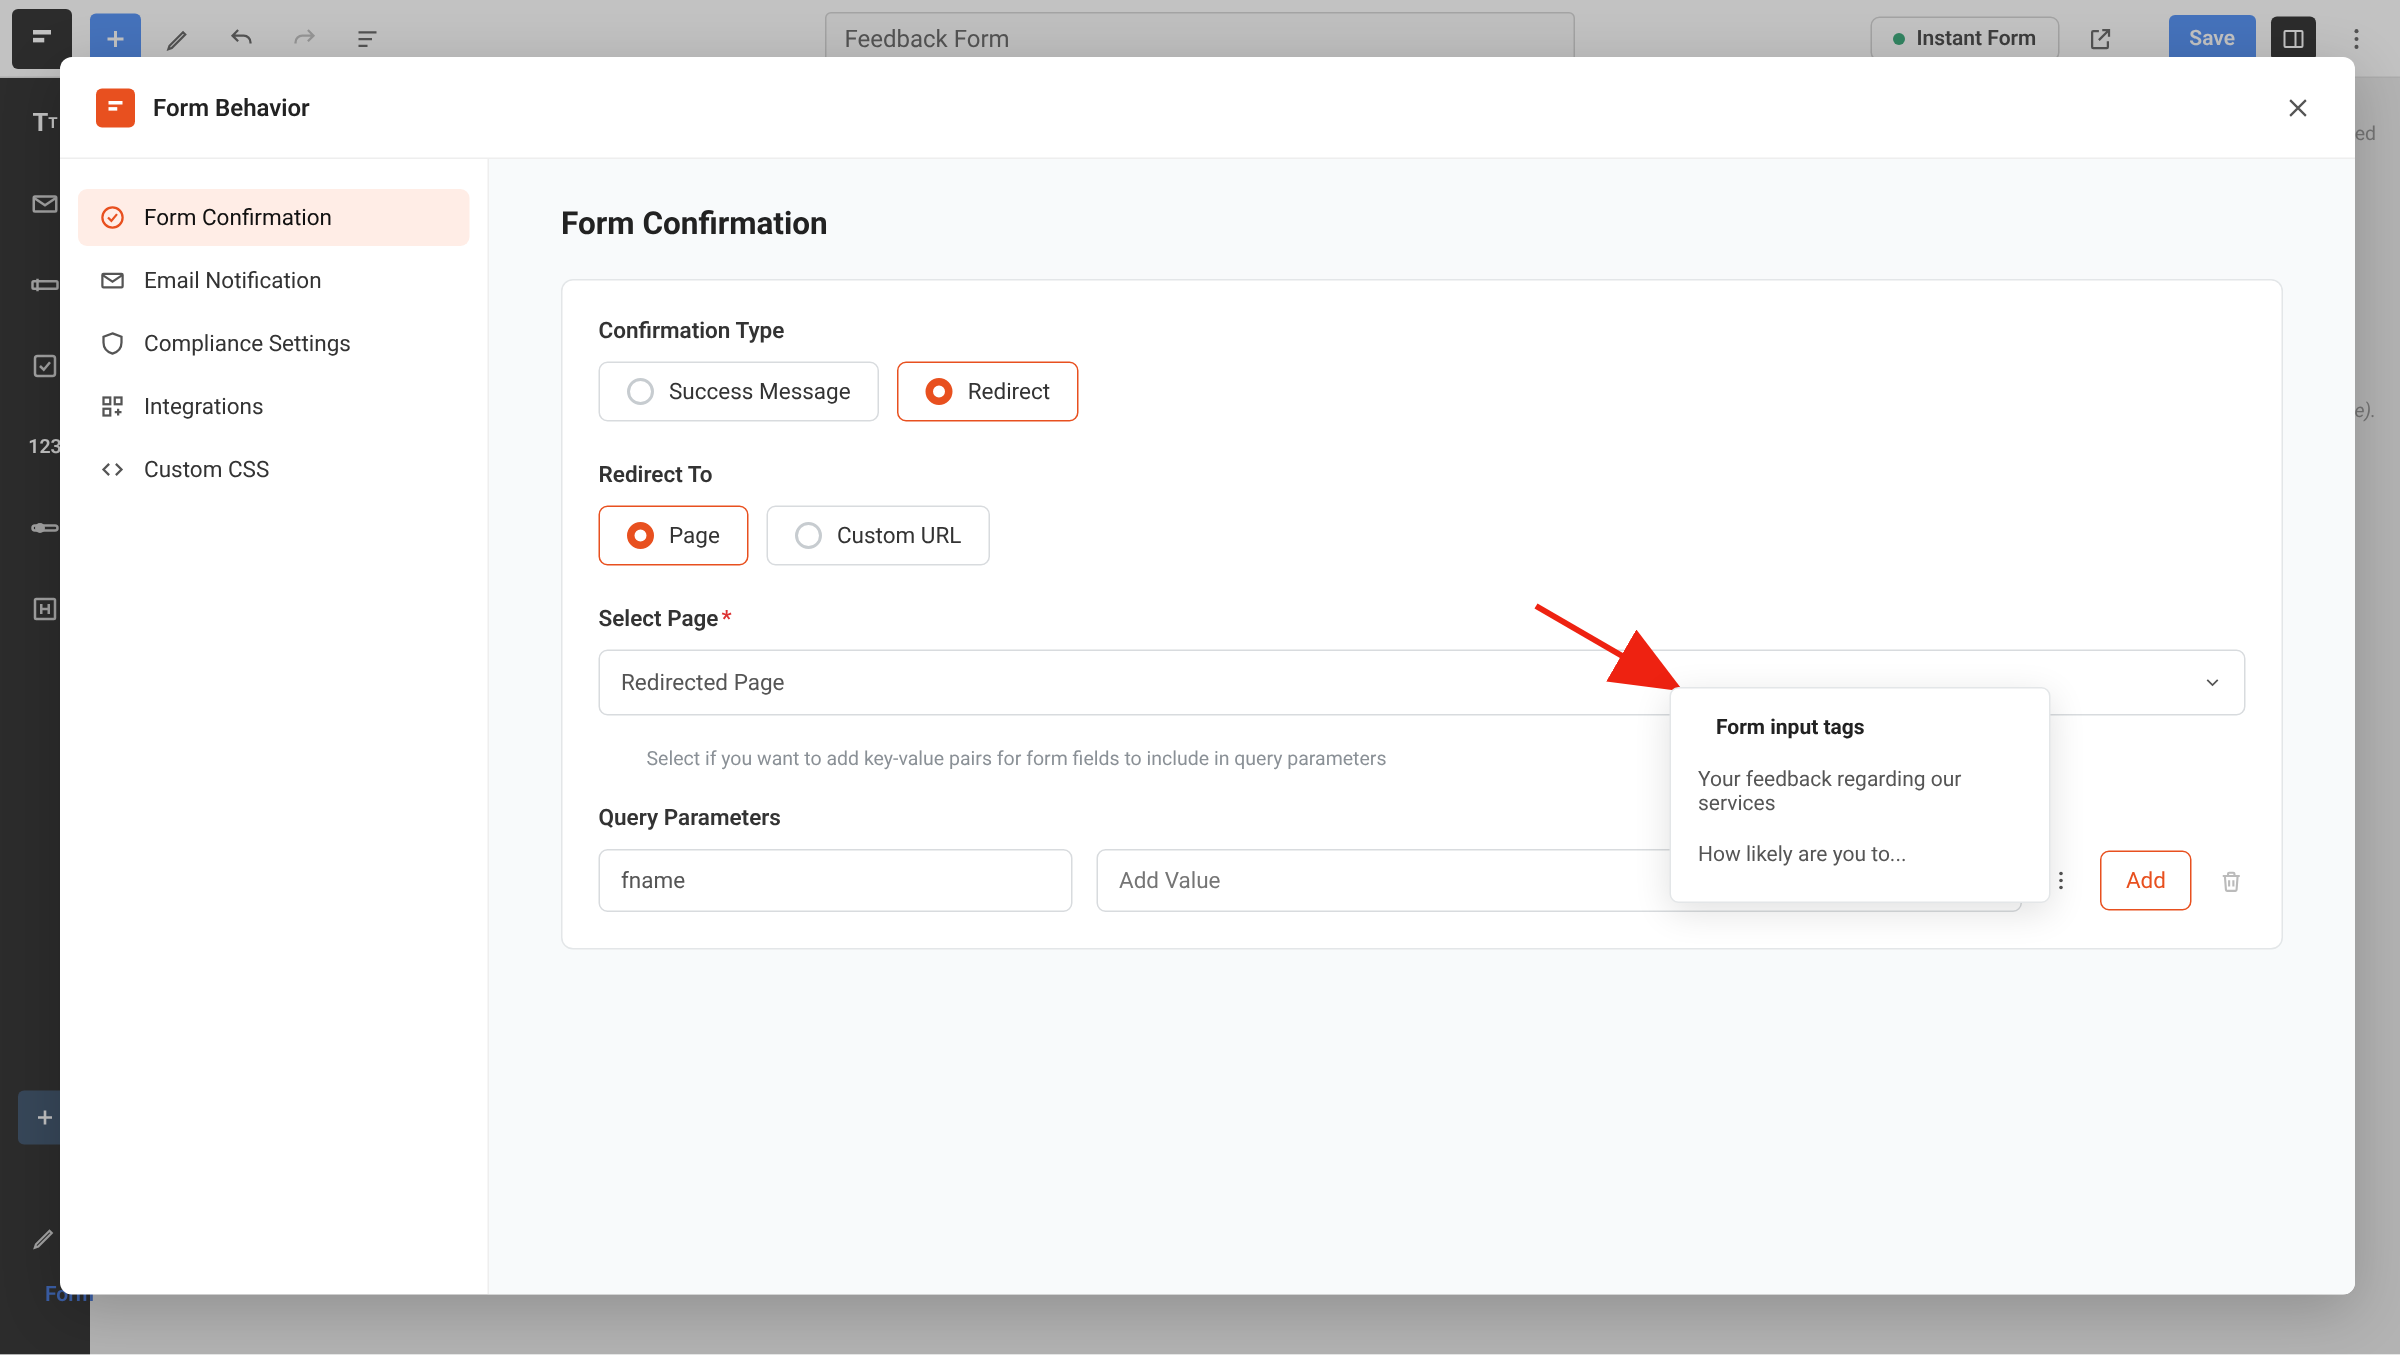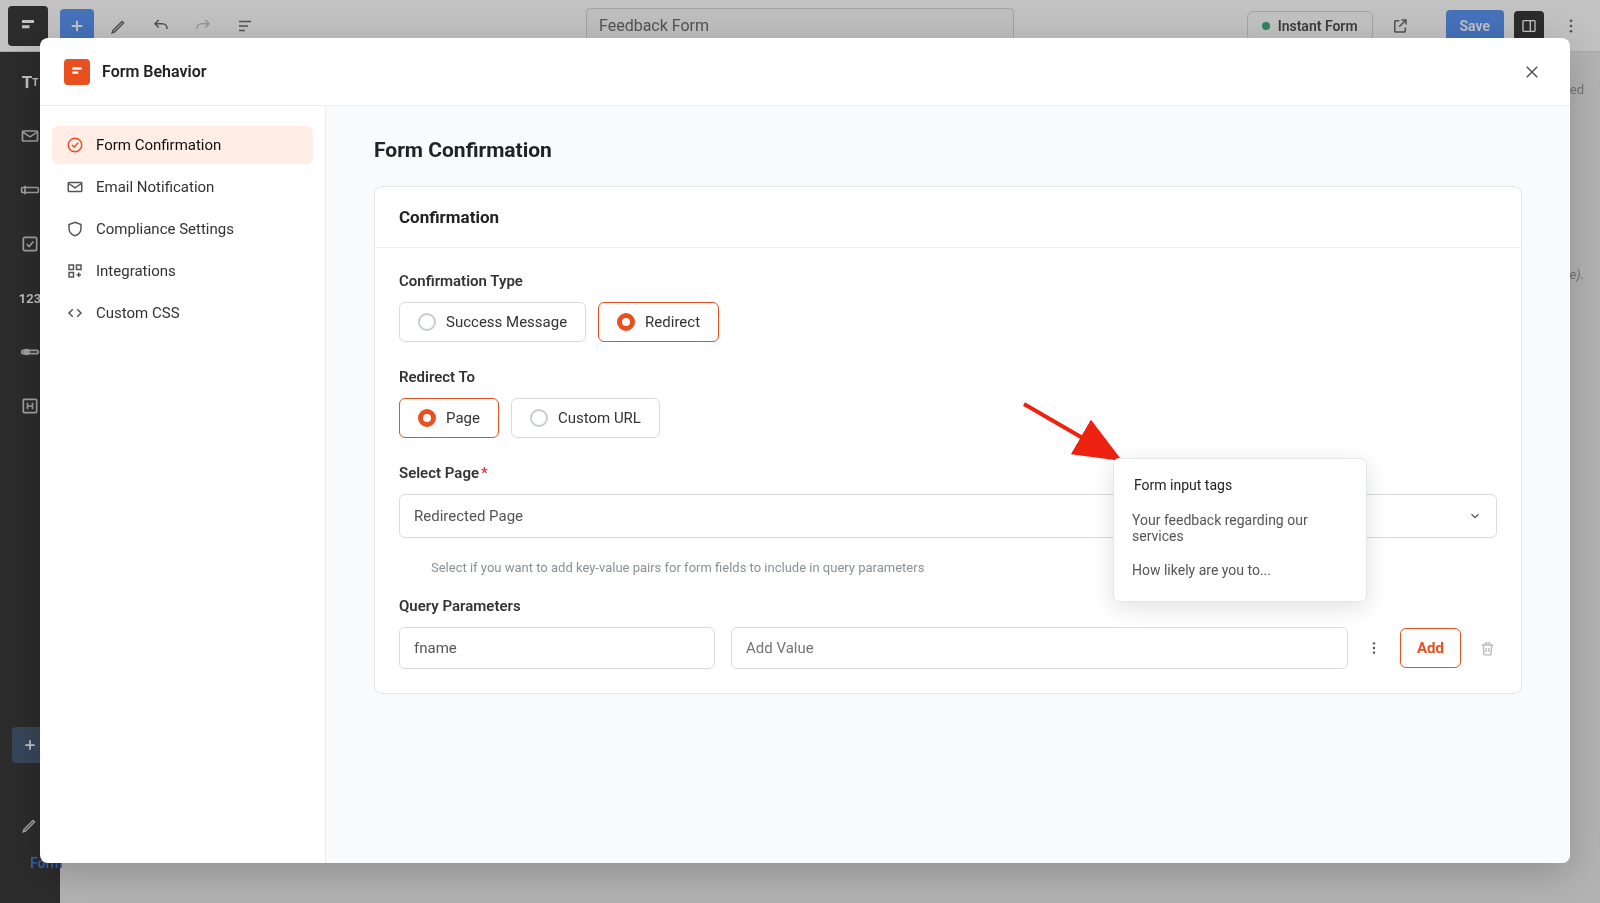--- a/index.html
+++ b/index.html
@@ -4,21 +4,21 @@
 <style>
 * { box-sizing: border-box; margin: 0; padding: 0; font-family: -apple-system, BlinkMacSystemFont, "Segoe UI", Roboto, sans-serif; }
 body { background: #f5f5f5; width: 1600px; height: 903px; overflow: hidden; position: relative; }
 
 
 .editor-bg { position: absolute; inset: 0; background: #e8e8e8; }
 .editor-topbar { position: absolute; top: 0; left: 0; right: 0; height: 52px; background: #fff; display: flex; align-items: center; padding: 0 12px; gap: 8px; border-bottom: 1px solid #ddd; }
 .logo-sq { width: 40px; height: 40px; background: #1a1a1a; color: #fff; display: flex; align-items: center; justify-content: center; font-weight: 700; font-size: 20px; border-radius: 4px; margin-right: 4px; position: absolute; left: 8px; top: 6px; }
 .tb-btn { width: 34px; height: 34px; display: flex; align-items: center; justify-content: center; border-radius: 4px; color: #555; cursor: pointer; }
 .tb-btn.add { background: #4085f5; color: #fff; margin-left: 48px; }
-.tb-title-field { margin-left: auto; margin-right: auto; position: absolute; left: 50%; transform: translateX(-50%); width: 428px; height: 36px; border: 1px solid #d0d0d0; border-radius: 4px; padding: 0 12px; display: flex; align-items: center; color: #555; background: #fafafa; }
+.tb-title-field { margin-left: auto; margin-right: auto; position: absolute; left: 50%; transform: translateX(-50%); width: 500px; height: 36px; border: 1px solid #d0d0d0; border-radius: 4px; padding: 0 12px; display: flex; align-items: center; color: #555; background: #fafafa; }
 .tb-right { position: absolute; right: 12px; display: flex; align-items: center; gap: 10px; }
 .instant-form { border: 1px solid #d0d0d0; border-radius: 6px; padding: 6px 14px; display: flex; align-items: center; gap: 8px; color: #333; font-weight: 600; font-size: 14px; background: #fff; }
 .green-dot { width: 8px; height: 8px; border-radius: 50%; background: #22a06b; }
 .save-btn { background: #4085f5; color: #fff; border: none; border-radius: 4px; padding: 8px 14px; font-weight: 600; font-size: 14px; cursor: pointer; margin-left: 19px; }
 .panel-btn { width: 30px; height: 30px; background: #1a1a1a; color: #fff; border-radius: 4px; display: flex; align-items: center; justify-content: center; }
 
 .left-rail { position: absolute; left: 0; top: 52px; bottom: 0; width: 60px; background: #1a1a1a; display: flex; flex-direction: column; align-items: center; padding-top: 12px; gap: 18px; color: #ccc; }
 .left-rail .rail-icon { width: 36px; height: 36px; display: flex; align-items: center; justify-content: center; font-size: 15px; cursor: pointer; }
 .left-rail .rail-add { position: absolute; bottom: 140px; width: 36px; height: 36px; background: #2a425f; border-radius: 4px; display: flex; align-items: center; justify-content: center; color: #fff; }
 .left-rail .rail-pencil { position: absolute; bottom: 60px; }
@@ -64,29 +64,29 @@
 
 .check-row { display: flex; align-items: flex-start; gap: 12px; margin-bottom: 4px; }
 .checkbox { width: 20px; height: 20px; background: #e8501f; border-radius: 4px; display: flex; align-items: center; justify-content: center; color: #fff; flex-shrink: 0; cursor: pointer; }
 .check-label { font-weight: 600; font-size: 15px; color: #222; }
 .check-hint { font-size: 13px; color: #8a9096; margin-left: 32px; margin-bottom: 22px; margin-top: 4px; }
 
 .param-row { display: flex; gap: 16px; align-items: center; }
 .param-input { flex: 1; border: 1px solid #d8dbde; border-radius: 6px; padding: 11px 14px; font-size: 15px; color: #555; background: #fff; }
 .param-input.key { max-width: 316px; }
 .kebab { width: 20px; display: flex; align-items: center; justify-content: center; color: #555; cursor: pointer; font-size: 18px; }
-.add-btn { border: 1.5px solid #e8501f; color: #e8501f; background: #fff; border-radius: 6px; padding: 10px 16px; font-weight: 700; font-size: 15px; cursor: pointer; }
+.add-btn { border: 1.5px solid #e8501f; color: #e8501f; background: #fff; border-radius: 6px; padding: 10px 16px; font-weight: 400; font-size: 15px; cursor: pointer; }
 .trash { color: #bbb; cursor: pointer; width: 20px; display: flex; align-items: center; justify-content: center; }
 
 
 .arrow { position: absolute; left: 1020px; top: 400px; pointer-events: none; }
 
 
 .popover { position: absolute; background: #fff; border: 1px solid #e3e6e8; border-radius: 6px; box-shadow: 0 6px 24px rgba(0,0,0,0.12); padding: 14px 0; width: 254px; left: 1113px; top: 458px; }
-.popover-title { font-weight: 400; font-size: 14px; color: #222; padding: 4px 20px 10px; }
+.popover-title { font-weight: 700; font-size: 14px; color: #222; padding: 4px 30px 10px; }
 .popover-item { padding: 9px 18px; font-size: 14px; color: #555; cursor: pointer; }
 
 svg { display: block; }
 </style>
 </head>
 <body>
 
 <div class="editor-bg">
   <div class="editor-topbar">
     <div class="logo-sq">
@@ -266,21 +266,20 @@
             </svg>
         </span>
         <span>Custom CSS</span>
       </div>
     </div>
 
     <div class="modal-content">
       <div class="section-title">Form Confirmation</div>
 
       <div class="card">
-        <div class="card-header">Confirmation</div>
         <div class="card-body">
 
           <div class="field-label">Confirmation Type</div>
           <div class="radio-row">
             <div class="radio-pill">
               <span class="radio-circle"></span>
               <span>Success Message</span>
             </div>
             <div class="radio-pill selected">
               <span class="radio-circle"></span>

